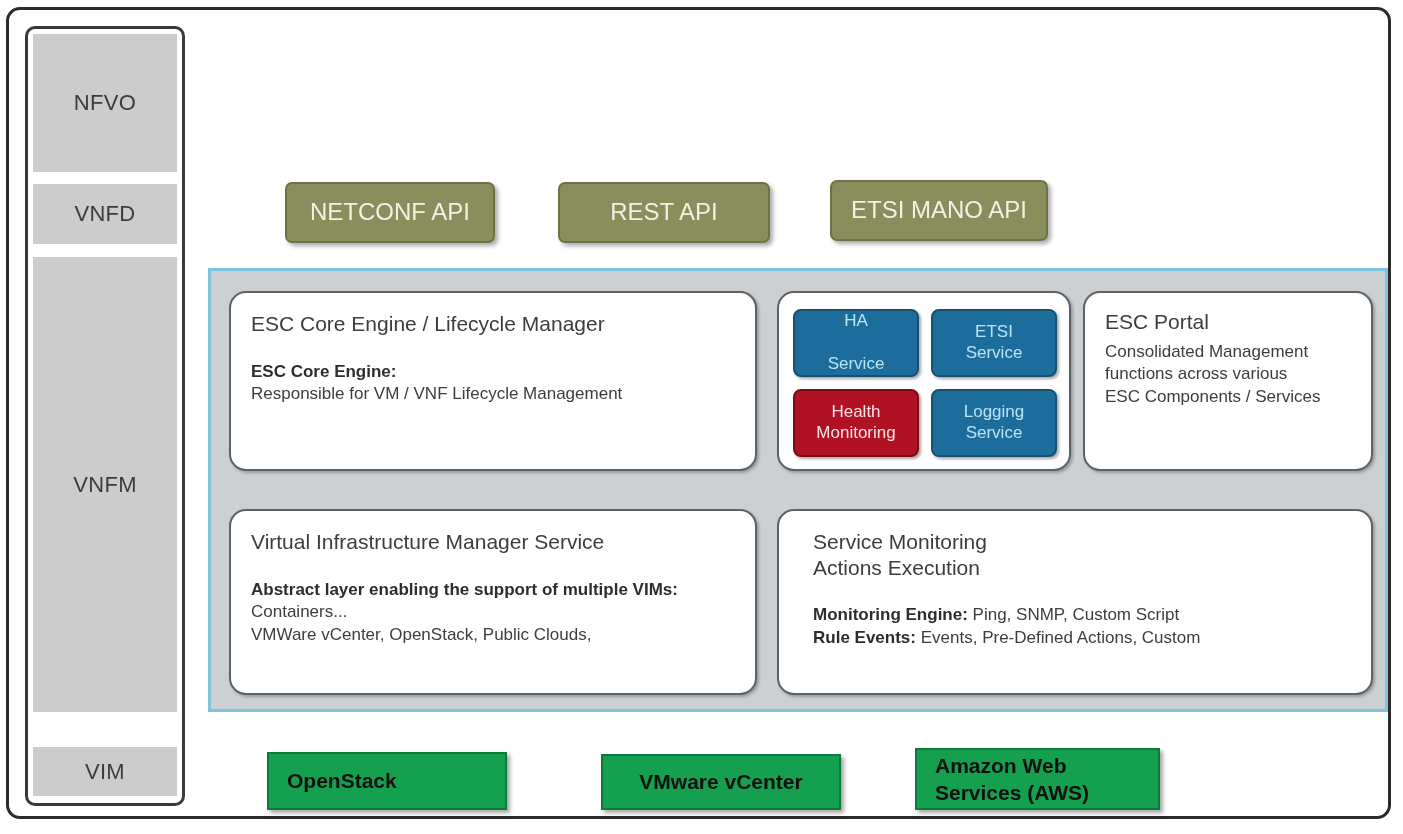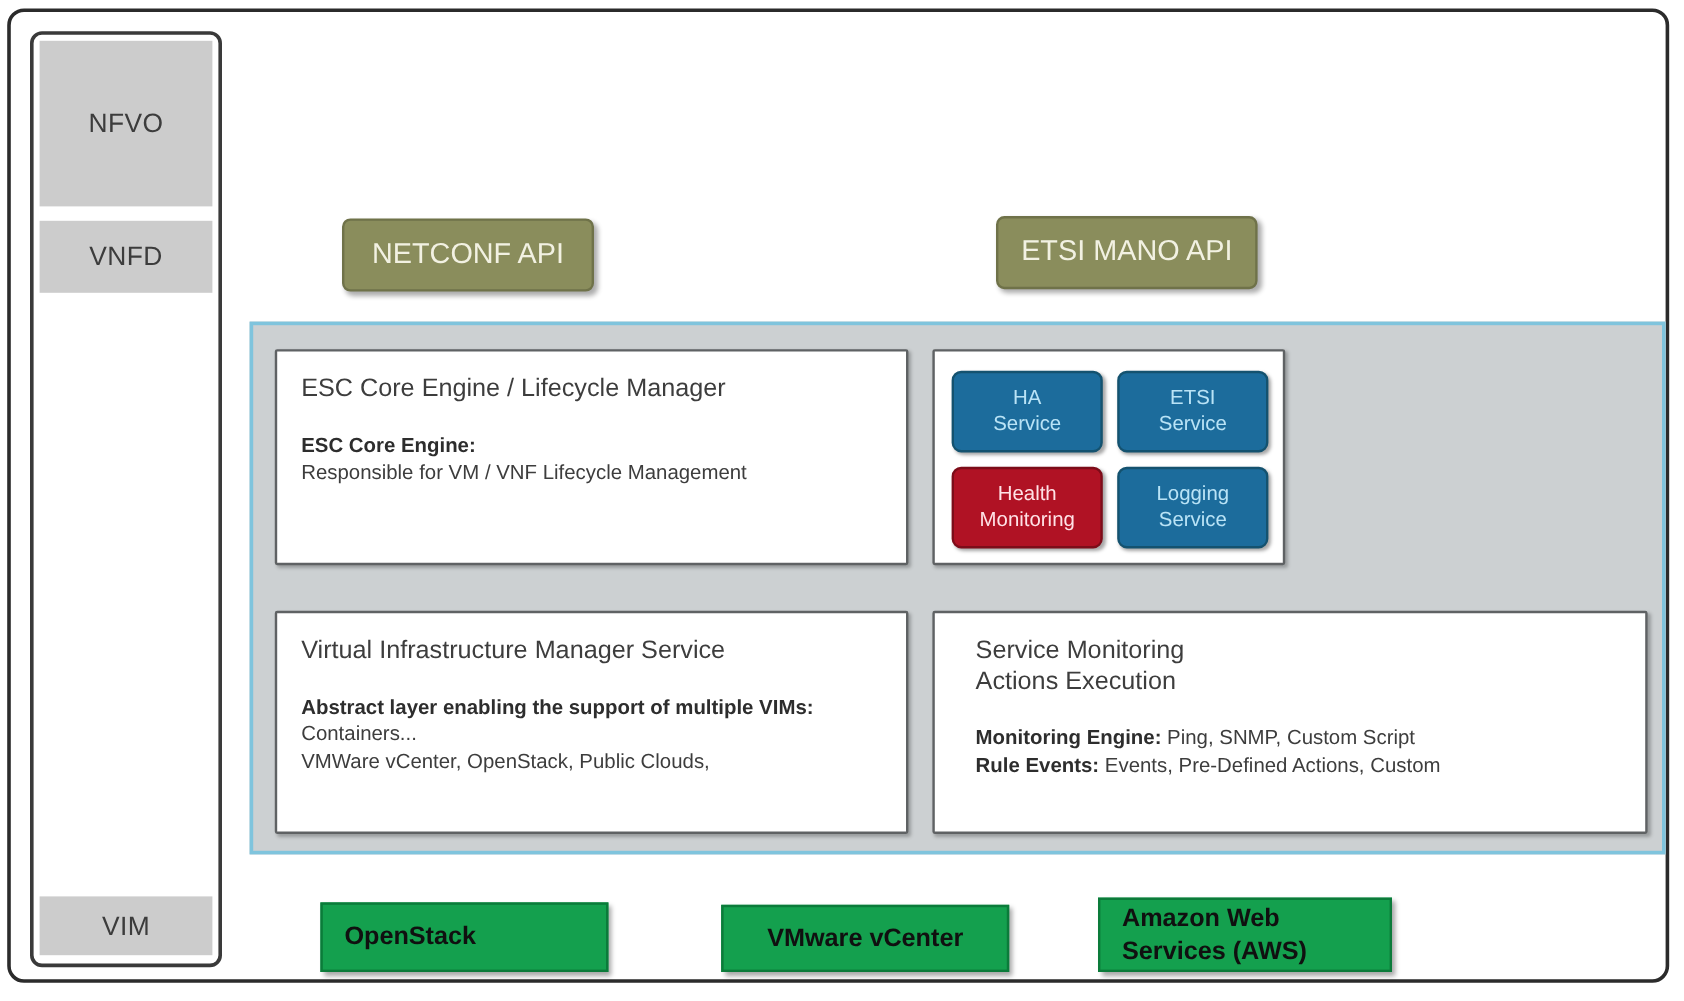--- a/index.html
+++ b/index.html
@@ -83,21 +83,21 @@
     height: 444px;
     background: #ccd0d2;
     border: 3px solid #7fc4dd;
     box-sizing: border-box;
   }
 
   .white-card {
     position: absolute;
     background: #ffffff;
     border: 2px solid #5f6264;
-    border-radius: 2px;
+    border-radius: 17px;
     box-sizing: border-box;
     box-shadow: 2px 2px 3px rgba(0,0,0,0.25);
     overflow: hidden;
   }
   .card-pad { padding: 18px 20px 10px 20px; }
 
   .card-title {
     font-size: 21px;
     color: #3d3d3d;
     line-height: 1.22;
@@ -169,66 +169,81 @@
 
   <div class="outer-frame"></div>
 
   <div class="sidebar-frame">
     <div class="stack-block" style="left:5px; top:5px; width:144px; height:138px;">
       <span>NFVO</span>
     </div>
     <div class="stack-block" style="left:5px; top:155px; width:144px; height:60px;">
       <span>VNFD</span>
     </div>
+    <div class="stack-block" style="left:5px; top:228px; width:144px; height:455px;">
+      <span>VNFM</span>
+    </div>
     <div class="stack-block" style="left:5px; top:718px; width:144px; height:49px;">
       <span>VIM</span>
     </div>
   </div>
 
   <div class="api-box" style="left:285px; top:182px; width:210px; height:61px;">
     <span>NETCONF API</span>
+  </div>
+  <div class="api-box" style="left:558px; top:182px; width:212px; height:61px;">
+    <span>REST API</span>
   </div>
   <div class="api-box" style="left:830px; top:180px; width:218px; height:61px;">
     <span>ETSI MANO API</span>
   </div>
 
   <div class="gray-panel">
 
     <div class="white-card" style="left:18px; top:20px; width:528px; height:180px;">
       <div class="card-pad">
         <div class="card-title">ESC Core Engine / Lifecycle Manager</div>
         <div class="gap-lg"></div>
         <div class="card-body">
           <b>ESC Core Engine:</b>
         </div>
         <div class="card-body">Responsible for VM / VNF Lifecycle Management</div>
       </div>
     </div>
 
     <div class="white-card" style="left:566px; top:20px; width:294px; height:180px;">
       <div class="chip-wrap" style="left:0; top:0; width:294px; height:180px;">
-        <div class="chip blue" style="left:14px; top:16px; width:126px; height:68px;">
+        <div class="chip blue" style="left:14px; top:16px; width:126px; height:68px;justify-content:space-between;">
           <span>HA</span>
           <span>Service</span>
         </div>
         <div class="chip blue" style="left:152px; top:16px; width:126px; height:68px;">
           <span>ETSI</span>
           <span>Service</span>
         </div>
         <div class="chip red" style="left:14px; top:96px; width:126px; height:68px;">
           <span>Health</span>
           <span>Monitoring</span>
         </div>
         <div class="chip blue" style="left:152px; top:96px; width:126px; height:68px;">
           <span>Logging</span>
           <span>Service</span>
         </div>
       </div>
     </div>
 
+    <div class="white-card" style="left:872px; top:20px; width:290px; height:180px;">
+      <div class="card-pad" style="padding-top:16px;">
+        <div class="card-title">ESC Portal</div>
+        <div class="gap-sm"></div>
+        <div class="card-body">Consolidated Management</div>
+        <div class="card-body">functions across various</div>
+        <div class="card-body">ESC Components / Services</div>
+      </div>
+    </div>
 
     <div class="white-card" style="left:18px; top:238px; width:528px; height:186px;">
       <div class="card-pad">
         <div class="card-title">Virtual Infrastructure Manager Service</div>
         <div class="gap-lg"></div>
         <div class="card-body">
           <b>Abstract layer enabling the support of multiple VIMs:</b>
         </div>
         <div class="card-body">Containers...</div>
         <div class="card-body">VMWare vCenter, OpenStack, Public Clouds,</div>

